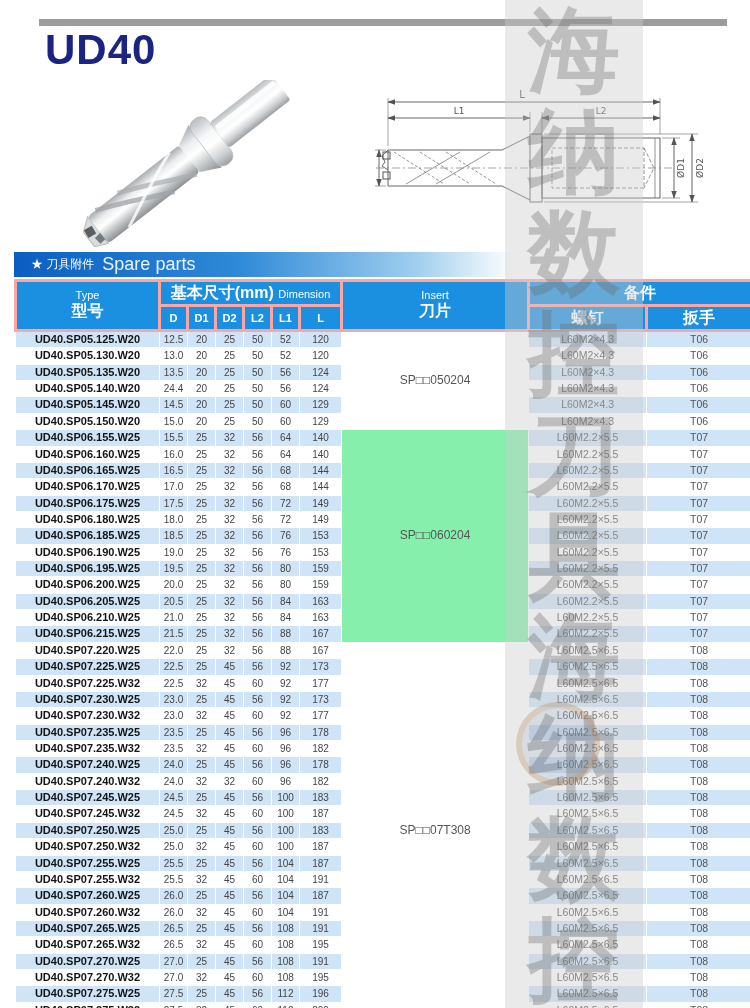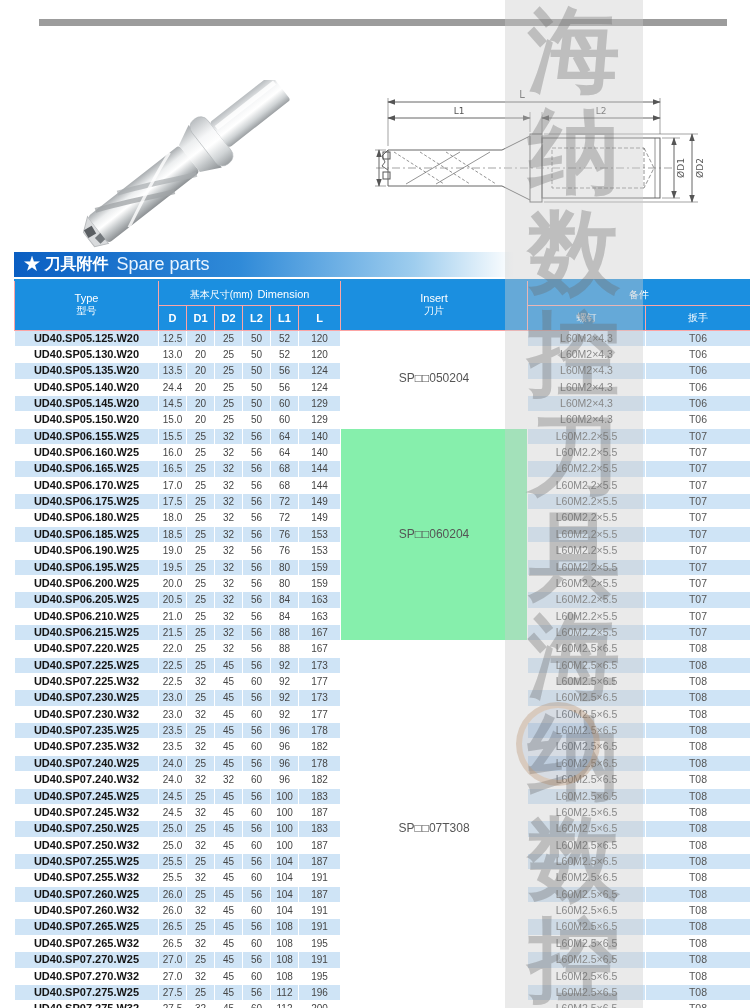--- a/index.html
+++ b/index.html
@@ -8,28 +8,28 @@
   .topbar{position:absolute;left:39px;top:19px;width:688px;height:7px;background:#9c9c9c;}
   .title{position:absolute;left:45px;top:26px;font-size:42px;font-weight:bold;color:#1b2383;
          letter-spacing:1px;font-family:"Liberation Sans",sans-serif;}
   .photo-wrap{position:absolute;left:48px;top:80px;width:310px;height:170px;}
   .diagram-wrap{position:absolute;left:372px;top:86px;width:352px;height:160px;}
   .note{position:absolute;left:356px;top:239px;font-size:17px;font-weight:bold;color:#e31219;
         letter-spacing:1px;white-space:nowrap;}
   .banner{position:absolute;left:14px;top:252px;width:500px;height:25px;
           background:linear-gradient(90deg,#0a5ec2 0%,#2f8ad8 45%,#9ecdee 80%,rgba(255,255,255,0) 100%);
           display:flex;align-items:center;padding-left:10px;box-sizing:border-box;gap:8px;}
-  .banner .cjk{font-size:16px;font-weight:bold;color:#ffffff;}
+  .banner .cjk{font-size:12px;font-weight:normal;color:#ffffff;margin-left:7px;}
   .banner .en{font-size:18px;color:#e8f4ff;}
   table.spec{position:absolute;left:14px;top:279px;width:736px;border-collapse:collapse;
              table-layout:fixed;border-top:2px solid #1e8fdd;}
-  table.spec th{background:#1b8fe0;color:#ffffff;border:1px solid #fca5a5;padding:0;
+  table.spec th{background:#1b8fe0;color:#ffffff;border:3px solid #fca5a5;padding:0;
                 text-align:center;vertical-align:middle;}
   thead tr{height:25px;}
-  .h-cjk{font-size:10px;font-weight:normal;}
+  .h-cjk{font-size:16px;font-weight:bold;}
   .h-en{font-size:11px;font-weight:normal;}
   .h-sub{font-size:11px;font-weight:bold;}
   table.spec td{border:1px solid #ffffff;padding:0;text-align:center;vertical-align:middle;
                 height:15.36px;line-height:15.36px;white-space:nowrap;overflow:hidden;}
   tbody tr:nth-child(odd) > td{background:#cfe4f6;}
   tbody tr:nth-child(even) > td{background:#ffffff;}
   .c-type{font-weight:bold;color:#141414;font-size:11px;}
   .c-num{color:#454545;font-size:10px;}
   .c-insert{font-size:12px;color:#555555;}
   .c-screw,.c-wrench{font-size:10.5px;color:#555555;}
@@ -43,20 +43,21 @@
            pointer-events:none;}
   svg text{font-family:"DejaVu Sans",sans-serif;}
 </style>
 </head>
 <body>
 
 <div class="page">
 
   <div class="topbar"></div>
 
+  <div class="title">UD40</div>
 
   <div class="photo-wrap">
     <svg width="310" height="170" viewBox="0 0 310 170">
       <defs>
         <linearGradient id="metalA" x1="0" y1="0" x2="0" y2="1">
           <stop offset="0" stop-color="#a9adb0"></stop>
             <stop offset="0.28" stop-color="#eceeef"></stop>
           <stop offset="0.5" stop-color="#ffffff"></stop>
             <stop offset="0.75" stop-color="#c3c7c9"></stop>
           <stop offset="1" stop-color="#8d9194"></stop>

